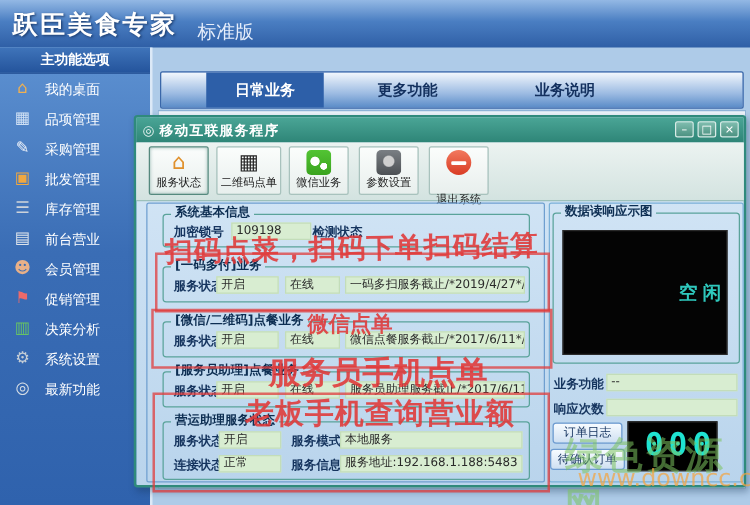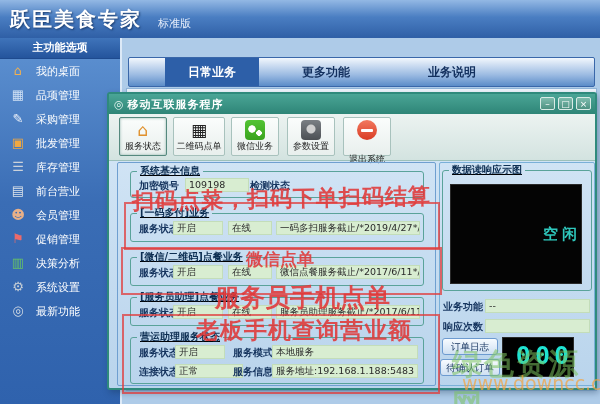--- a/index.html
+++ b/index.html
@@ -4,21 +4,21 @@
 <style>
   html,body{margin:0;padding:0;}
   body{font-family:"DejaVu Sans",sans-serif;}
   .stage{position:relative;width:600px;height:404px;overflow:hidden;background:#aecbe8;}
 
   
   .titlebar{position:absolute;left:0;top:0;width:600px;height:38px;
     background:linear-gradient(180deg,#93b8e4 0%,#4a7ec2 45%,#2f5fa6 100%);}
   .app-title{position:absolute;left:10px;top:6px;font-size:20px;font-weight:bold;color:#fff;
     text-shadow:1px 1px 2px #1a3a6b;letter-spacing:2px;}
-  .app-edition{position:absolute;left:158px;top:16px;font-size:11px;color:#e6eefb;}
+  .app-edition{position:absolute;left:158px;top:16px;font-size:15px;color:#e6eefb;}
 
   
   .sidebar{position:absolute;left:0;top:38px;width:120px;height:366px;
     background:linear-gradient(180deg,#5e92d2 0%,#3a6db5 45%,#2f62ad 100%);
     border-right:2px solid #dce9f7;}
   .side-header{height:20px;line-height:20px;text-align:center;color:#fff;font-size:11px;font-weight:bold;
     background:linear-gradient(180deg,#3f74ba,#24549c);border-bottom:1px solid #1e4a8e;}
   .side-item{height:24px;display:flex;align-items:center;gap:10px;padding-left:10px;cursor:pointer;}
   .side-label{color:#fff;font-size:11px;}
   .side-ico{width:16px;height:16px;font-size:13px;line-height:16px;text-align:center;}
@@ -61,21 +61,21 @@
   .ico-gear{width:20px;height:20px;border-radius:4px;
     background:radial-gradient(circle 5px at 10px 9px,#cfcfcf 0 4px,transparent 5px),
                linear-gradient(#7a7f84,#4c5054);}
   .ico-exit{width:20px;height:20px;border-radius:50%;
     background:linear-gradient(#f2795f,#d93c24);position:relative;}
   .ico-exit::after{content:"";position:absolute;left:4px;top:8.5px;width:12px;height:3px;background:#fff;border-radius:1px;}
 
   
   .left-panel{position:absolute;left:8px;top:68px;width:317px;height:222px;border:1px solid #6f9fd0;border-radius:2px;}
   .right-panel{position:absolute;left:330px;top:68px;width:154px;height:222px;border:1px solid #7ab0d8;border-radius:2px;}
-  fieldset{position:absolute;margin:0;padding:0;border:1px solid #5aa39a;border-radius:3px;text-decoration:underline;}
+  fieldset{position:absolute;margin:0;padding:0;border:1px solid #5aa39a;border-radius:3px;}
   legend{font-size:10px;font-weight:bold;color:#0d2e52;margin-left:6px;padding:0 3px;line-height:10px;}
   .flabel{position:absolute;font-size:10px;font-weight:bold;color:#15345e;white-space:nowrap;}
   .gfield{position:absolute;background:#d8edd1;border:1px solid #c3ddb9;font-size:9.5px;color:#2a2a2a;
     line-height:12px;padding:0 3px;box-sizing:border-box;height:14px;overflow:hidden;white-space:nowrap;}
 
   
   .screen{position:absolute;background:#040404;border:1px solid #2a2a2a;display:flex;align-items:center;justify-content:flex-end;}
   .screen-text{color:#2fc8bd;font-size:15px;font-weight:bold;letter-spacing:4px;}
   .blue-btn{position:absolute;background:linear-gradient(#f7fbff,#cfe0f2);border:1px solid #6d9bd0;border-radius:3px;
     font-size:9.5px;color:#12305c;text-align:center;line-height:15px;cursor:pointer;box-sizing:border-box;white-space:nowrap;}
@@ -234,21 +234,21 @@
     <span class="gfield" style="left:167px;top:211px;width:144px;">服务员助理服务截止/*2017/6/11*/</span>
 
     <fieldset style="left:21px;top:238px;width:292px;height:50px;">
       <legend>营运助理服务状态</legend>
     </fieldset>
     <span class="flabel" style="left:30px;top:252px;">服务状态</span>
     <span class="gfield" style="left:66px;top:251px;width:50px;">开启</span>
     <span class="flabel" style="left:124px;top:252px;">服务模式</span>
     <span class="gfield" style="left:163px;top:251px;width:146px;">本地服务</span>
     <span class="flabel" style="left:30px;top:271px;">连接状态</span>
-    <span class="gfield" style="left:66px;top:270px;width:68px;">正常</span>
+    <span class="gfield" style="left:66px;top:270px;width:50px;">正常</span>
     <span class="flabel" style="left:124px;top:271px;">服务信息</span>
     <span class="gfield" style="left:163px;top:270px;width:146px;">服务地址:192.168.1.188:5483</span>
 
     <fieldset style="left:333px;top:71px;width:148px;height:124px;">
       <legend>数据读响应示图</legend>
     </fieldset>
     <div class="screen" style="left:341px;top:90px;width:130px;height:98px;">
       <span class="screen-text">空闲</span>
     </div>
     <span class="flabel" style="left:334px;top:206px;">业务功能</span>

